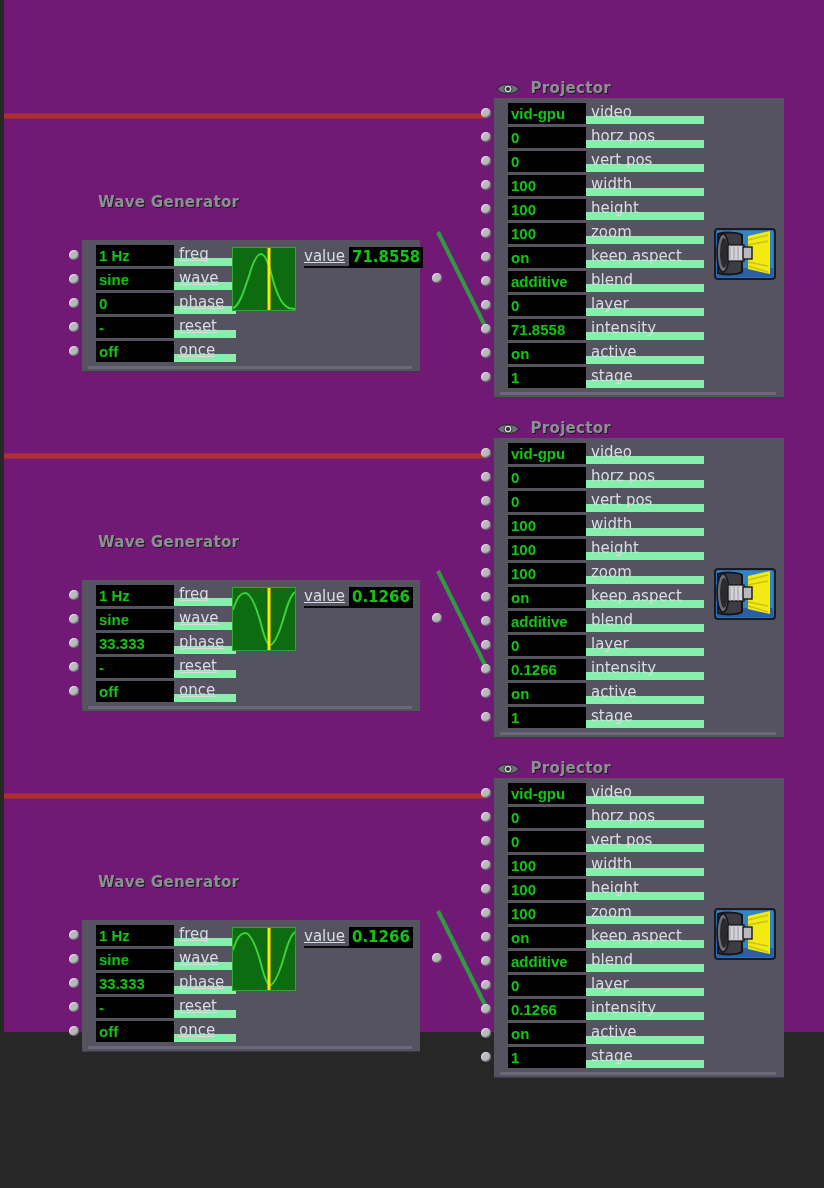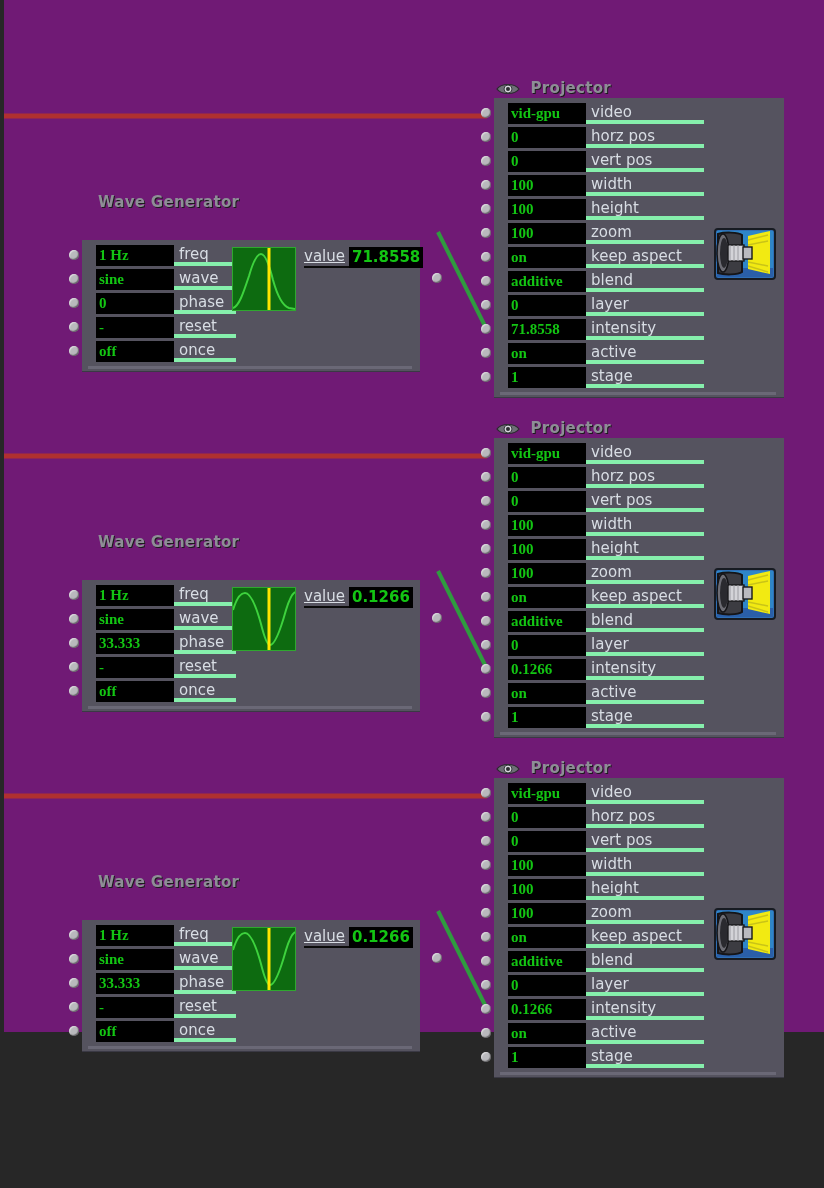--- a/index.html
+++ b/index.html
@@ -85,41 +85,41 @@
     width: 10px;
     height: 10px;
     border-radius: 50%;
     background: #b9b9bd;
     box-shadow: inset -1px -1px 1px rgba(0,0,0,0.45),
                 inset 1px 1px 1px rgba(255,255,255,0.5);
   }
   .val {
     background: #000000;
     color: #13c513;
-    font-family: Liberation Serif, serif;
+    font-family: Liberation Sans, sans-serif;
     font-weight: bold;
     font-size: 15px;
     line-height: 21px;
     height: 21px;
     padding: 0 2px 0 3px;
     box-sizing: border-box;
     white-space: nowrap;
     overflow: hidden;
     display: block;
   }
   .lbl {
     color: #d8dde4;
     font-family: "DejaVu Sans", sans-serif;
     font-size: 15px;
     line-height: 19px;
     height: 21px;
     padding-left: 5px;
     box-sizing: border-box;
     white-space: nowrap;
-    border-bottom: 4px solid #86efac;
+    border-bottom: 8px solid #86efac;
     flex: 1;
   }
 
   
   .proj .node-body {
     width: 290px;
   }
   .proj .rows { padding: 3px 0 8px 0; }
   .proj .row { padding-left: 14px; }
   .proj .val { width: 78px; }
@@ -132,21 +132,21 @@
     height: 52px;
   }
 
   
   .wave .node-body {
     width: 338px;
   }
   .wave .rows { padding: 3px 0 8px 0; margin-top: 28px; }
   .wave .row { padding-left: 14px; }
   .wave .val { width: 78px; }
-  .wave .lbl { max-width: 62px; flex: 0 0 62px; }
+  .wave .lbl { max-width: 62px; flex: 0 0 62px; text-decoration: underline; }
 
   .wave-thumb {
     position: absolute;
     left: 150px;
     top: 7px;
     width: 64px;
     height: 64px;
     background: #0d6b10;
     border: 1px solid #2fa82f;
     box-sizing: border-box;

